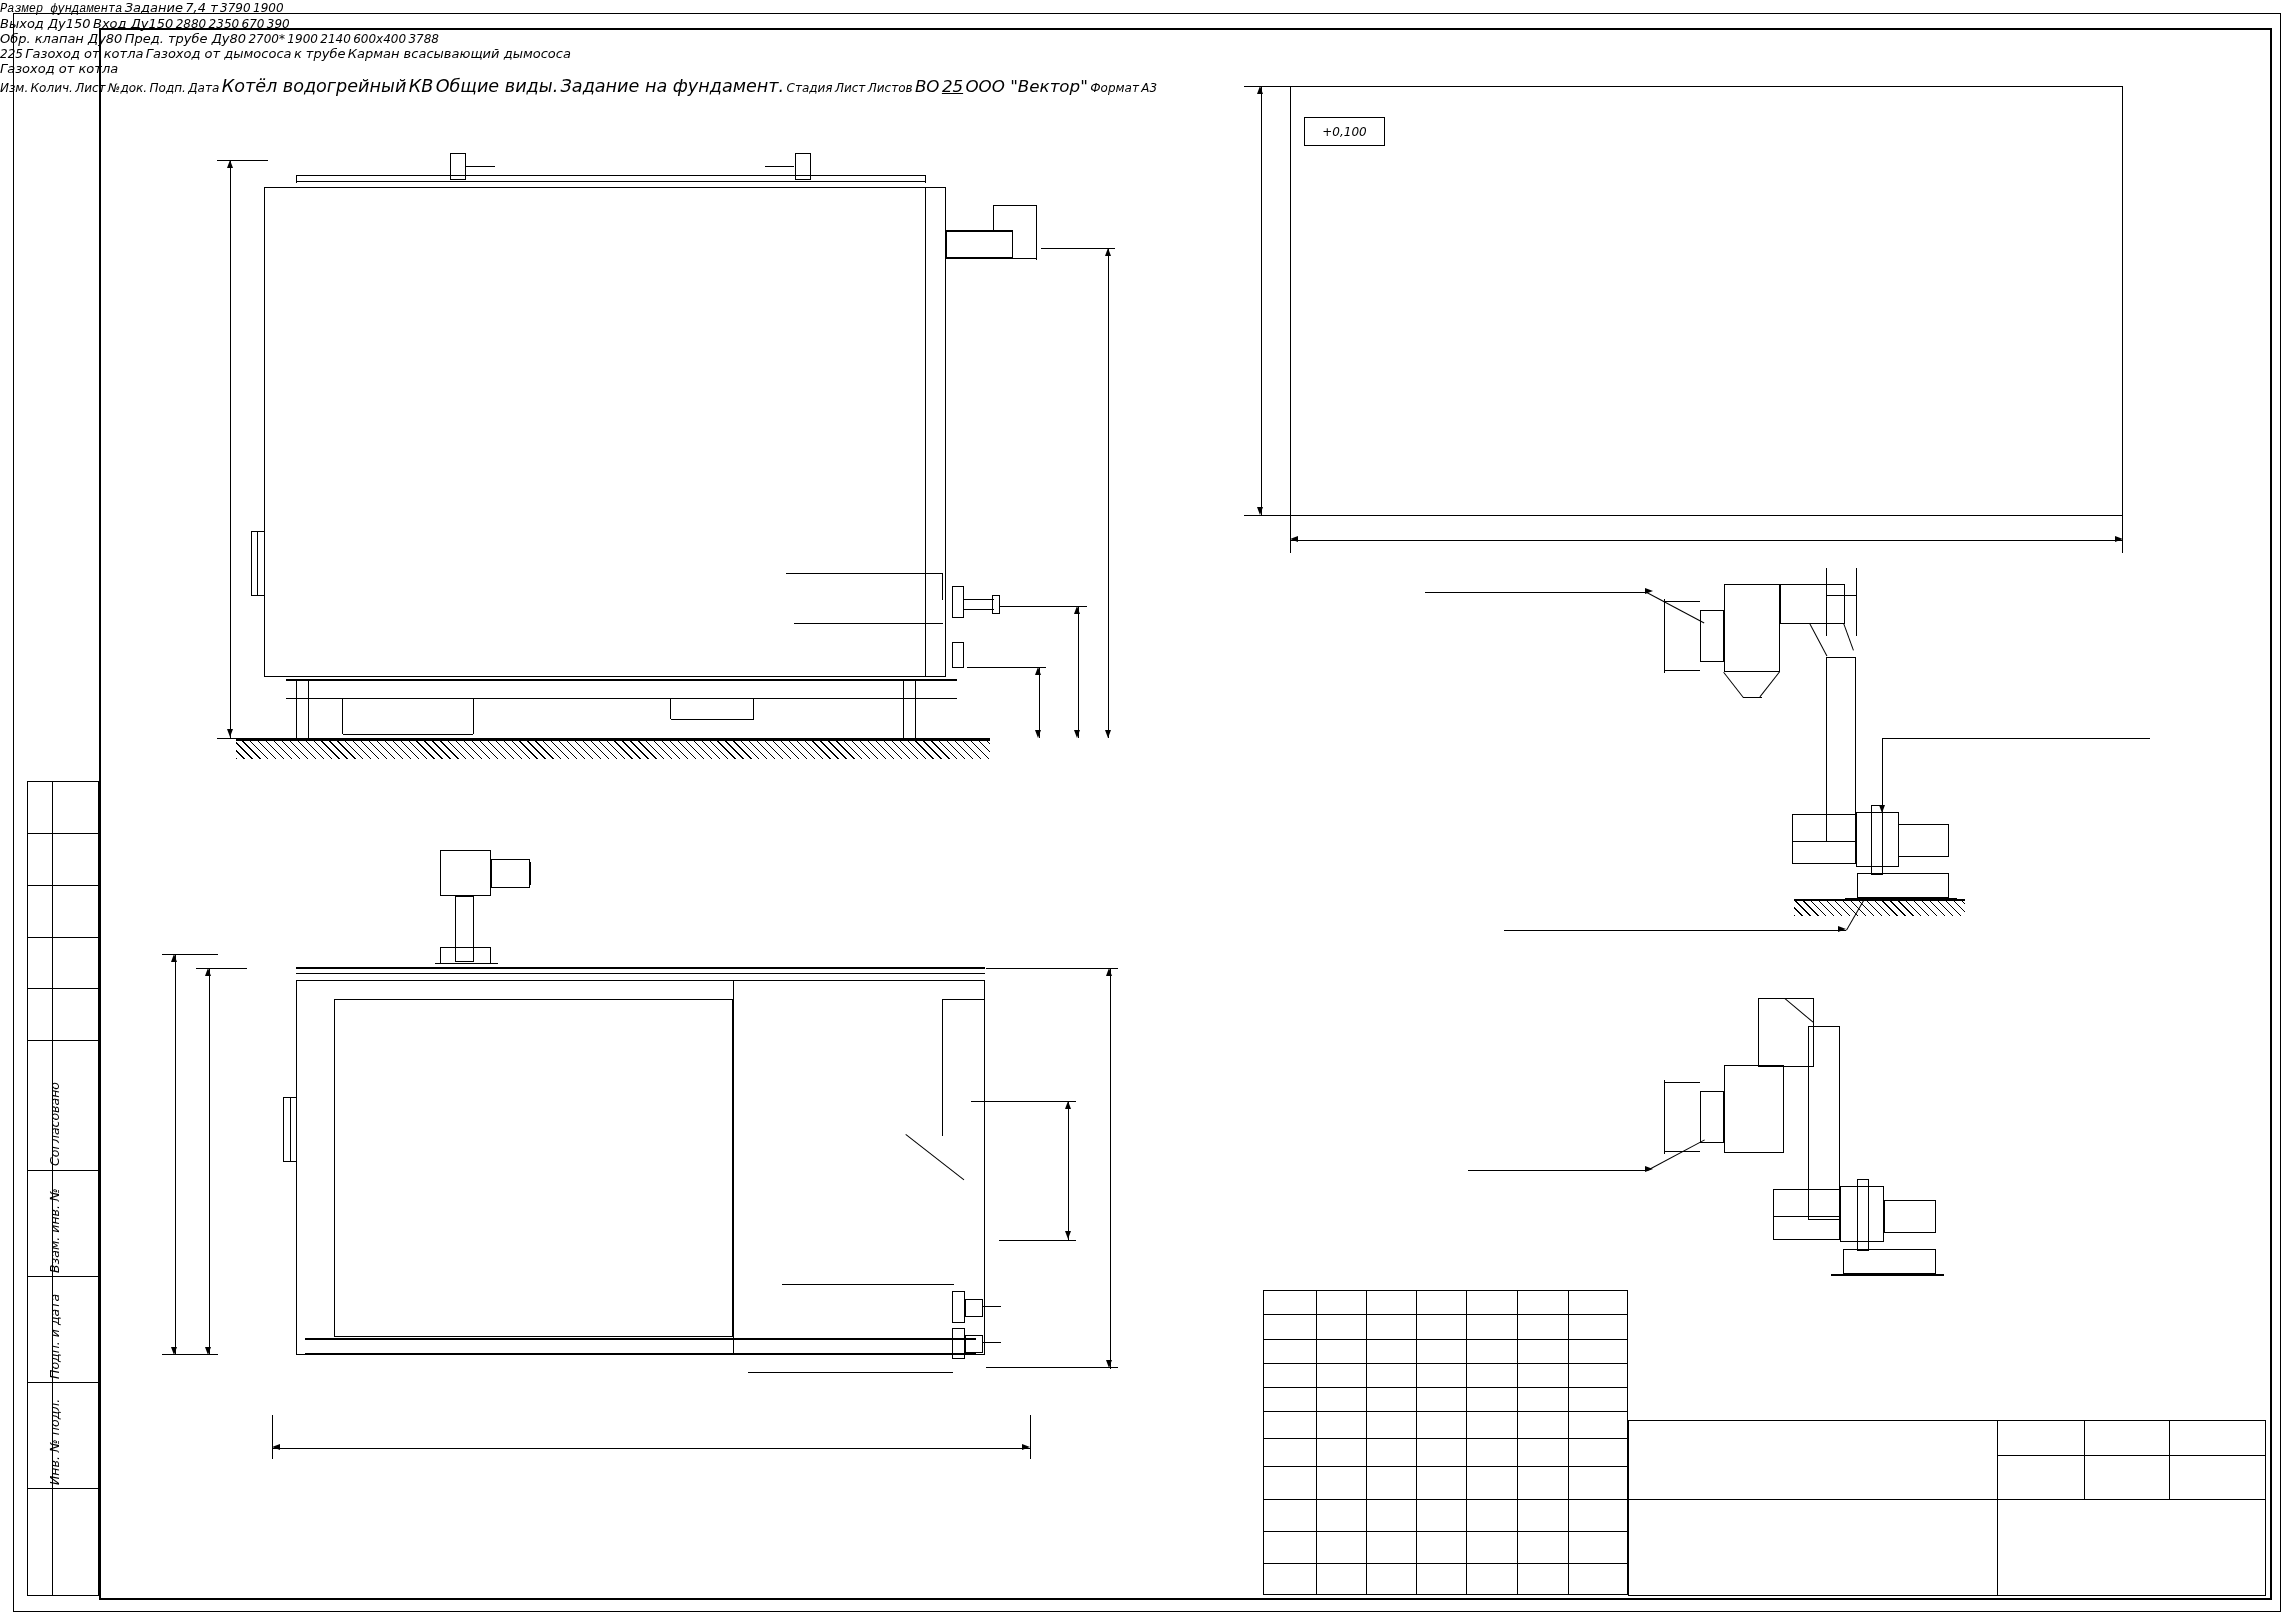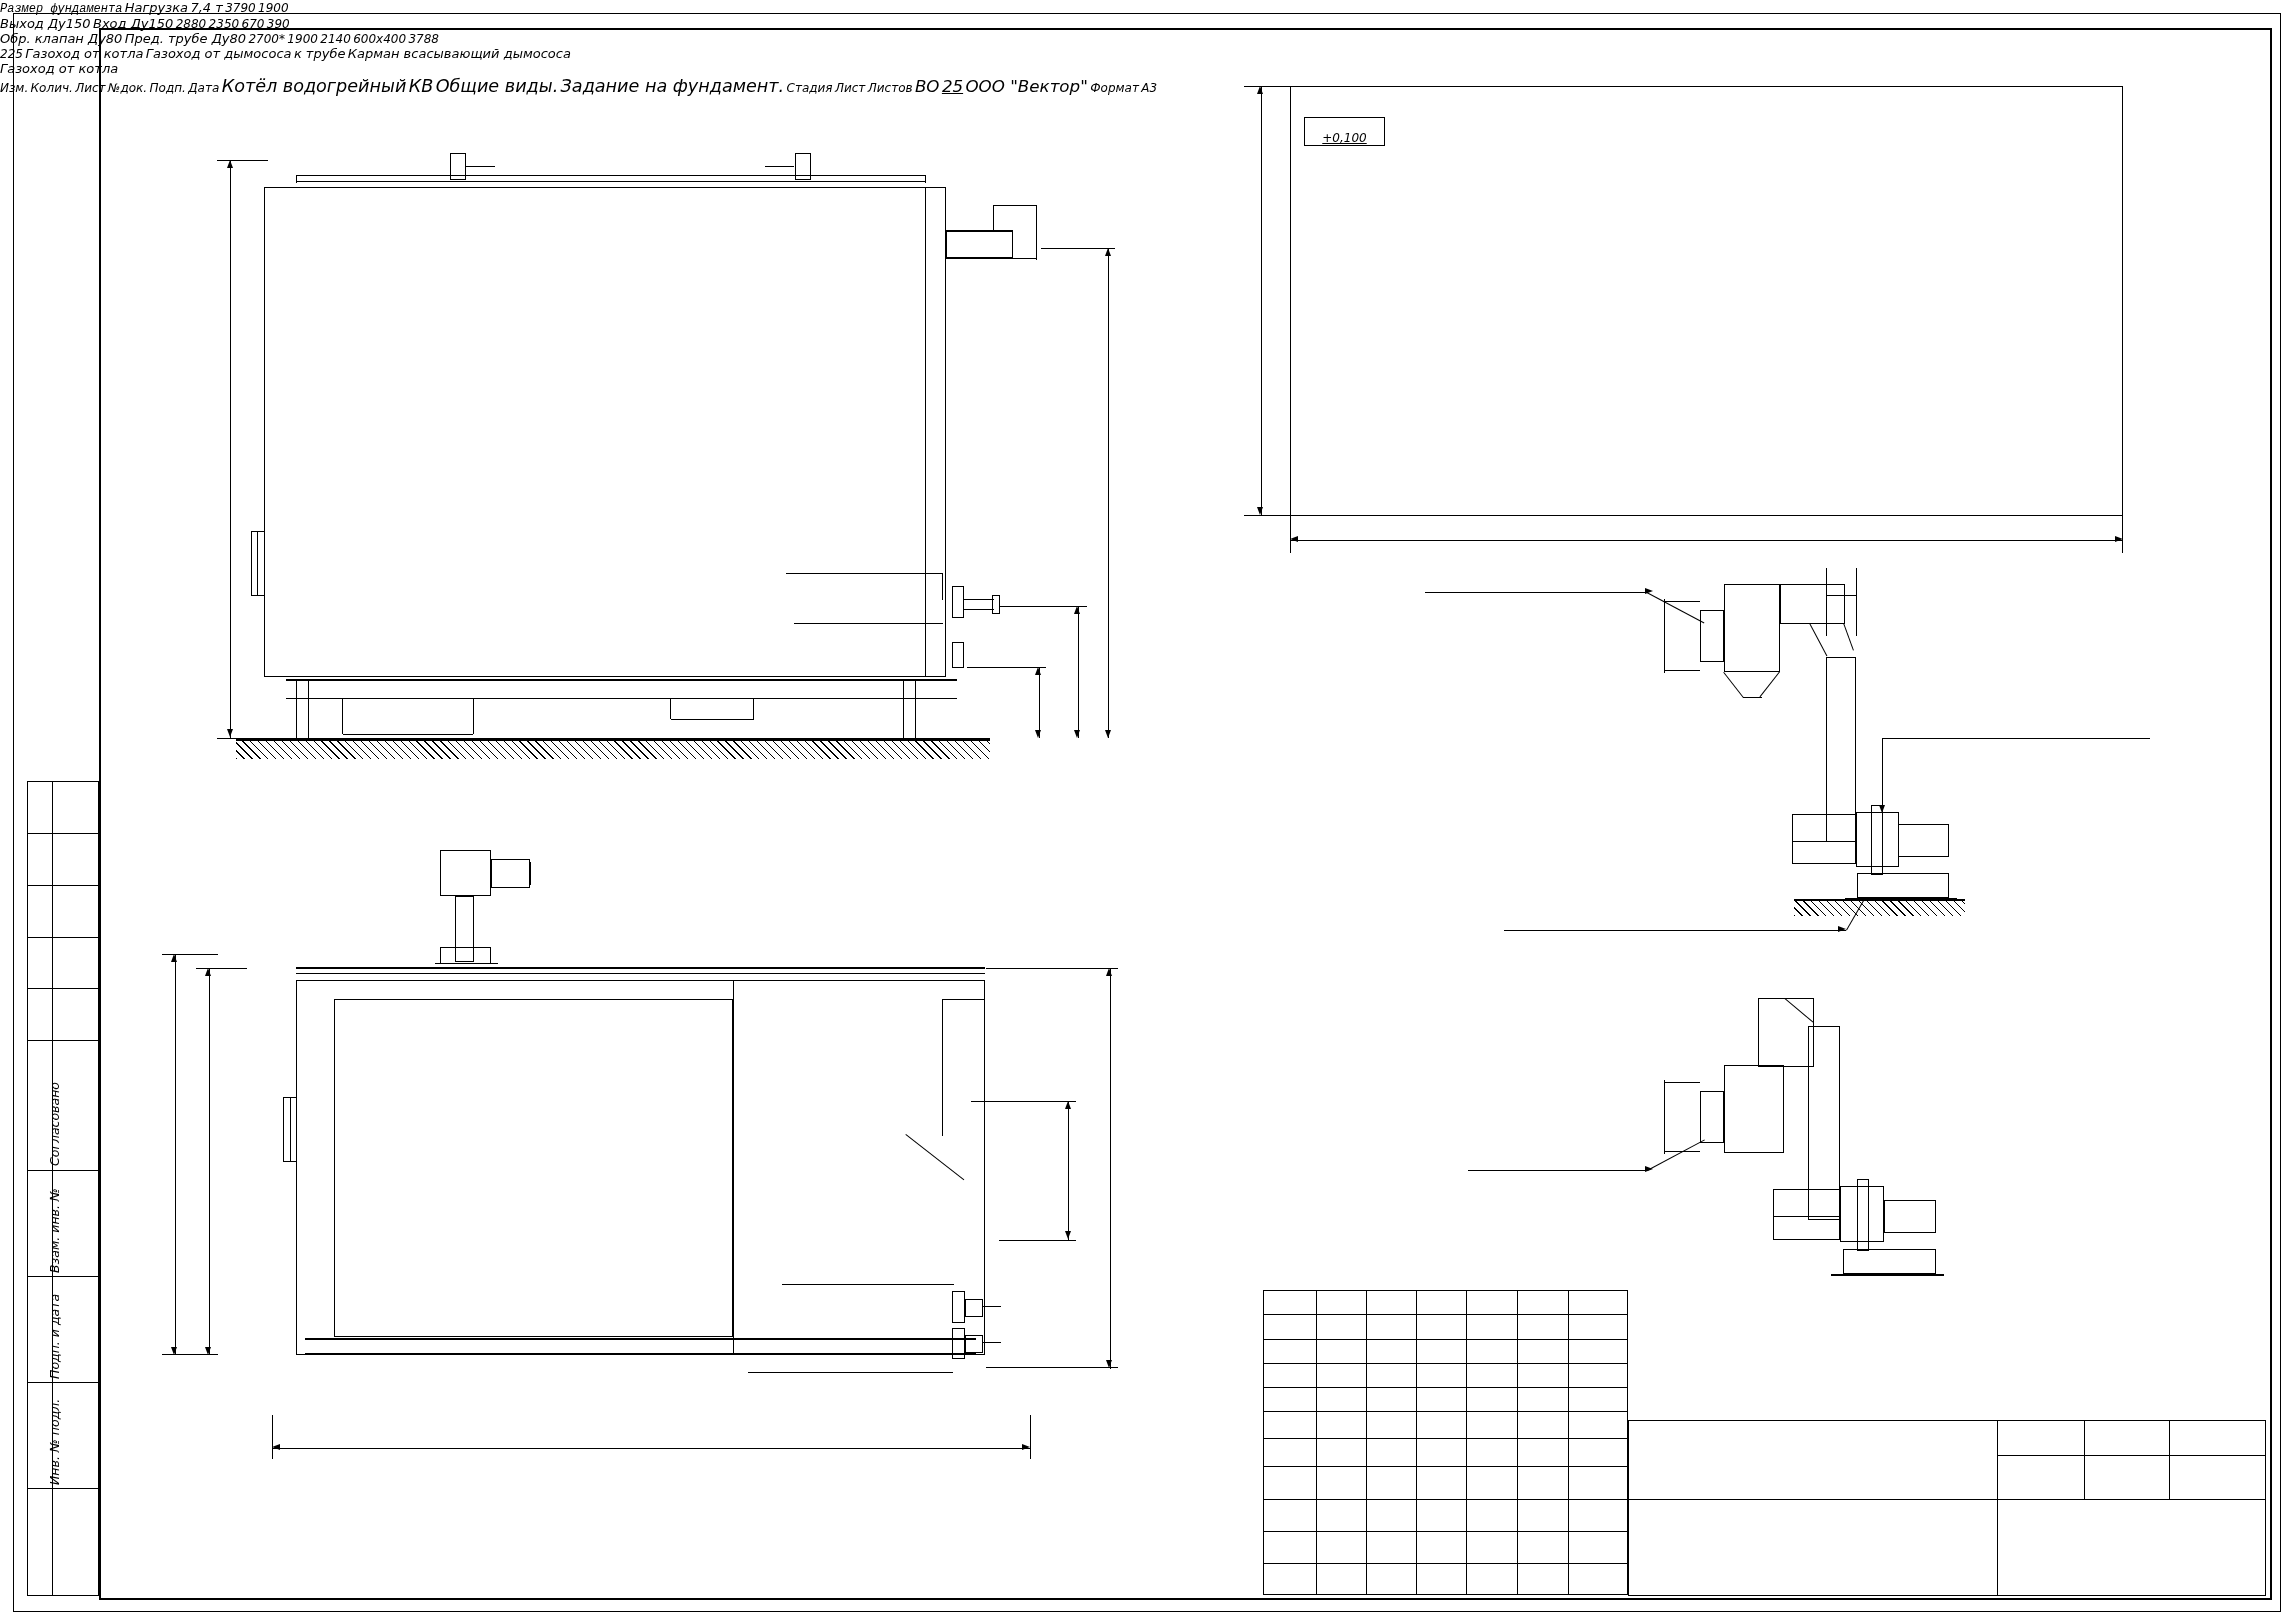--- a/index.html
+++ b/index.html
@@ -21,21 +21,21 @@
       repeating-linear-gradient(45deg,#000 0 0.9px, #fff 0.9px 5.6px);}
   .arrowR{position:absolute;width:0;height:0;border-top:3.2px solid transparent;border-bottom:3.2px solid transparent;border-left:8.3px solid #000;}
   .arrowL{position:absolute;width:0;height:0;border-top:3.2px solid transparent;border-bottom:3.2px solid transparent;border-right:8.3px solid #000;}
   .arrowU{position:absolute;width:0;height:0;border-left:3.2px solid transparent;border-right:3.2px solid transparent;border-bottom:8.3px solid #000;}
   .arrowD{position:absolute;width:0;height:0;border-left:3.2px solid transparent;border-right:3.2px solid transparent;border-top:8.3px solid #000;}
   
   .stampL{position:absolute;left:27px;top:781px;width:72px;height:815px;border:1.4px solid #000;box-sizing:border-box;}
   .stampL .cellrow{position:absolute;left:0;width:100%;border-bottom:0.9px solid #000;box-sizing:border-box;}
   .stampL .colsep{position:absolute;top:0;width:0.9px;height:100%;background:#000;}
   .vtext{position:absolute;font-style:italic;font-size:12.5px;white-space:nowrap;transform:rotate(-90deg);transform-origin:0 0;}
-  .ctr{display:flex;align-items:flex-end;justify-content:center;text-align:center;text-decoration:underline;}
+  .ctr{display:flex;align-items:center;justify-content:center;text-align:center;}
 </style>
 </head>
 <body>
 
 <div class="sheet">
 
   <div class="frame-outer"></div>
   <div class="frame-inner"></div>
 
   <div class="stampL">
@@ -61,21 +61,21 @@
     
     <div class="box" style="left:1290px;top:86px;width:833px;height:430px;"></div>
 
     
     <div class="box" style="left:1304px;top:117px;width:81px;height:29px;">
       <div class="ctr" style="width:100%;height:100%;">
         <span class="dim">+0,100</span>
       </div>
     </div>
 
-    <span class="cap" style="left:1650px;top:296px;">Нагрузка</span>
+    <span class="cap" style="left:1650px;top:296px;">Задание</span>
     <span class="cap" style="left:1666px;top:319px;">7,4 т</span>
 
     
     <div class="ln h" style="left:1290px;top:540px;width:833px;"></div>
     <div class="arrowL" style="left:1290px;top:536px;"></div>
     <div class="arrowR" style="left:2115px;top:536px;"></div>
     <div class="ln v" style="left:1290px;top:516px;height:37px;"></div>
     <div class="ln v" style="left:2122px;top:516px;height:37px;"></div>
     <span class="dim" style="left:1679px;top:520px;">3790</span>
 

